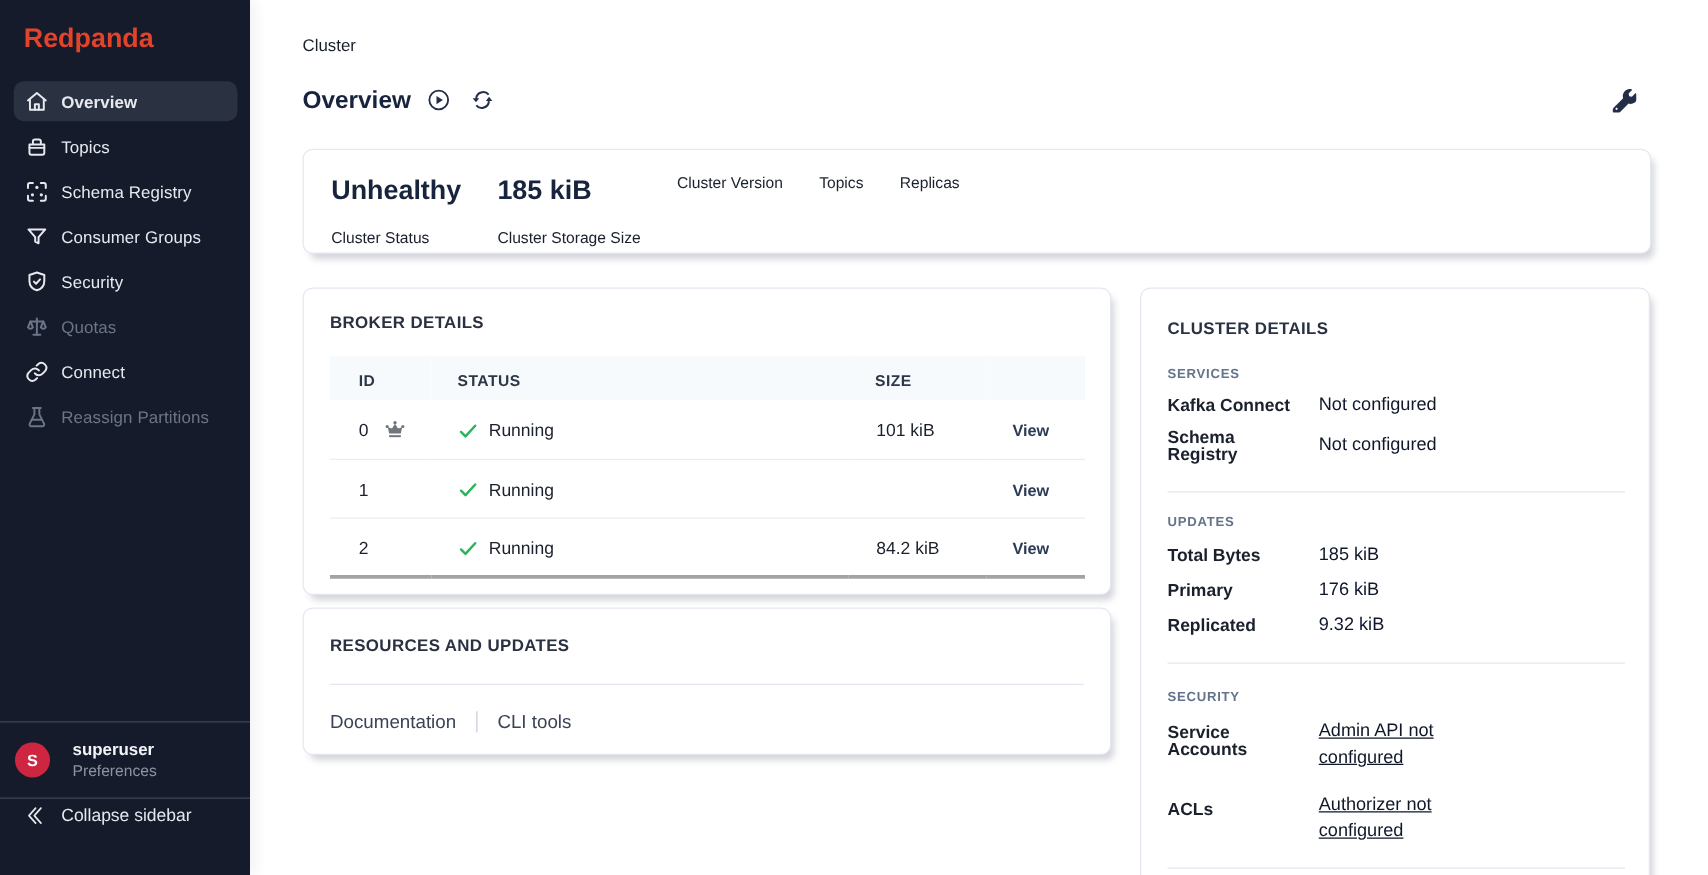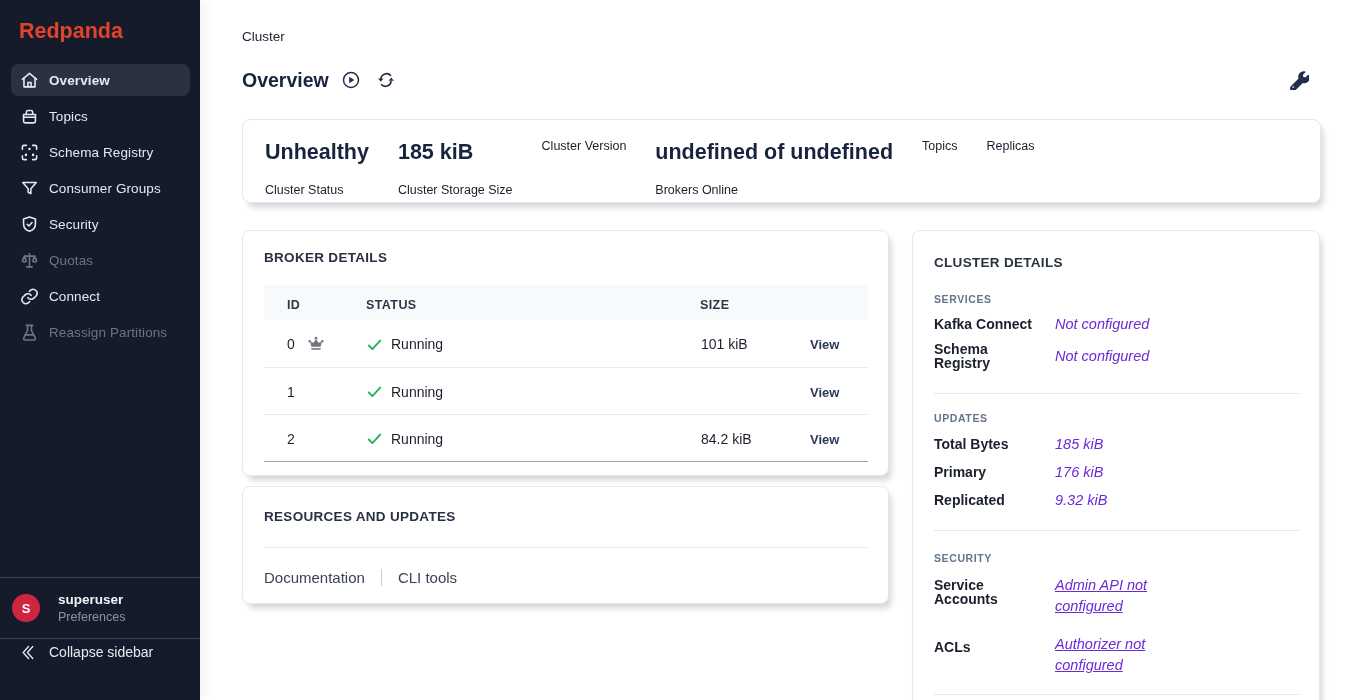--- a/index.html
+++ b/index.html
@@ -38,42 +38,42 @@
 .cols { display:flex; gap:23px; margin-top:27px; align-items:flex-start; }
 .colL { width:647px; flex-shrink:0; }
 .colR { width:408px; flex-shrink:0; }
 h2.cardtitle { font-size:13.5px; font-weight:700; color:#2A3242; letter-spacing:0.3px; }
 
 .broker { height:246px; padding:19px 21px; }
 .broker table { border-collapse:collapse; table-layout:fixed; width:604px; margin-top:20px; font-size:14px; color:#1A202C; }
 .broker thead th { background:#F7FAFC; font-size:12.5px; font-weight:700; color:#2D3748; letter-spacing:0.4px; text-align:left; height:35px; padding:4px 0 0 21px; }
 .broker th.c-id, .broker td.d-id { padding-left:23px; }
 .broker td { height:47px; padding:2px 0 0 21px; border-top:1px solid #E9EDF2; }
-.broker table { border-bottom:1px solid #a3a3a3; }
+.broker table { border-bottom:3px solid #a3a3a3; }
 .broker tr.r0 td { border-top:none; }
 .broker .c-id { width:81px; }
 .broker .c-st { width:334px; }
 .broker .c-sz { width:110px; }
 .broker .c-vw { width:79px; }
 .broker td.d-sz { padding-left:22px; }
 .idcell { display:flex; align-items:center; gap:13px; }
 .runcell { display:flex; align-items:center; gap:8px; }
 .view { font-weight:700; color:#2B3A55; font-size:13px; }
 
 .resources { margin-top:10px; height:118px; padding:22px 21px; }
 .resources .rdiv { border-top:1px solid #E3E8F0; margin-top:23px; }
 .reslinks { margin-top:19px; display:flex; align-items:center; font-size:15px; color:#3A4356; line-height:21px; }
 .reslinks .sep { width:1px; height:17px; background:#C6CEDB; margin:0 16px 0 16px; }
 
 .details { padding:24px 19px 60px 21px; }
 .sect { font-size:10.5px; font-weight:700; color:#64748B; letter-spacing:0.6px; line-height:12px; }
 .s1 { margin-top:23px; }
 .drow { display:flex; }
 .drow .dl { width:100px; margin-right:21px; flex-shrink:0; font-size:14px; font-weight:700; color:#1A202C; line-height:14px; }
-.drow .dv { font-size:14.5px; color:#6d28d9; line-height:19px;font-style:italic; }
+.drow .dv { font-size:14.5px; color:#0f172a; line-height:19px; }
 .drow .dv.link { text-decoration:underline; line-height:21px; width:120px; }
 .ddiv { border-top:1px solid #E3E8F0; }
 </style>
 </head>
 <body>
 <div class="sidebar">
   <div class="logo">
     <svg width="110" height="22" viewBox="0 0 110 22">
         <text x="0" y="17.5" font-family="Liberation Sans" font-size="21.5" font-weight="bold" fill="#E2432B">Redpanda</text>
       </svg>
@@ -167,24 +167,20 @@
     <div class="stat">
         <div class="v">Unhealthy</div>
         <div class="l">Cluster Status</div>
       </div>
     <div class="stat">
         <div class="v">185 kiB</div>
         <div class="l">Cluster Storage Size</div>
       </div>
     <div class="stat">
         <div class="l only">Cluster Version</div>
-      </div>
-    <div class="stat">
-        <div class="v">undefined of undefined</div>
-        <div class="l">Brokers Online</div>
       </div>
     <div class="stat">
         <div class="l only">Topics</div>
       </div>
     <div class="stat">
         <div class="l only">Replicas</div>
       </div>
   </div>
   <div class="cols">
     <div class="colL">

